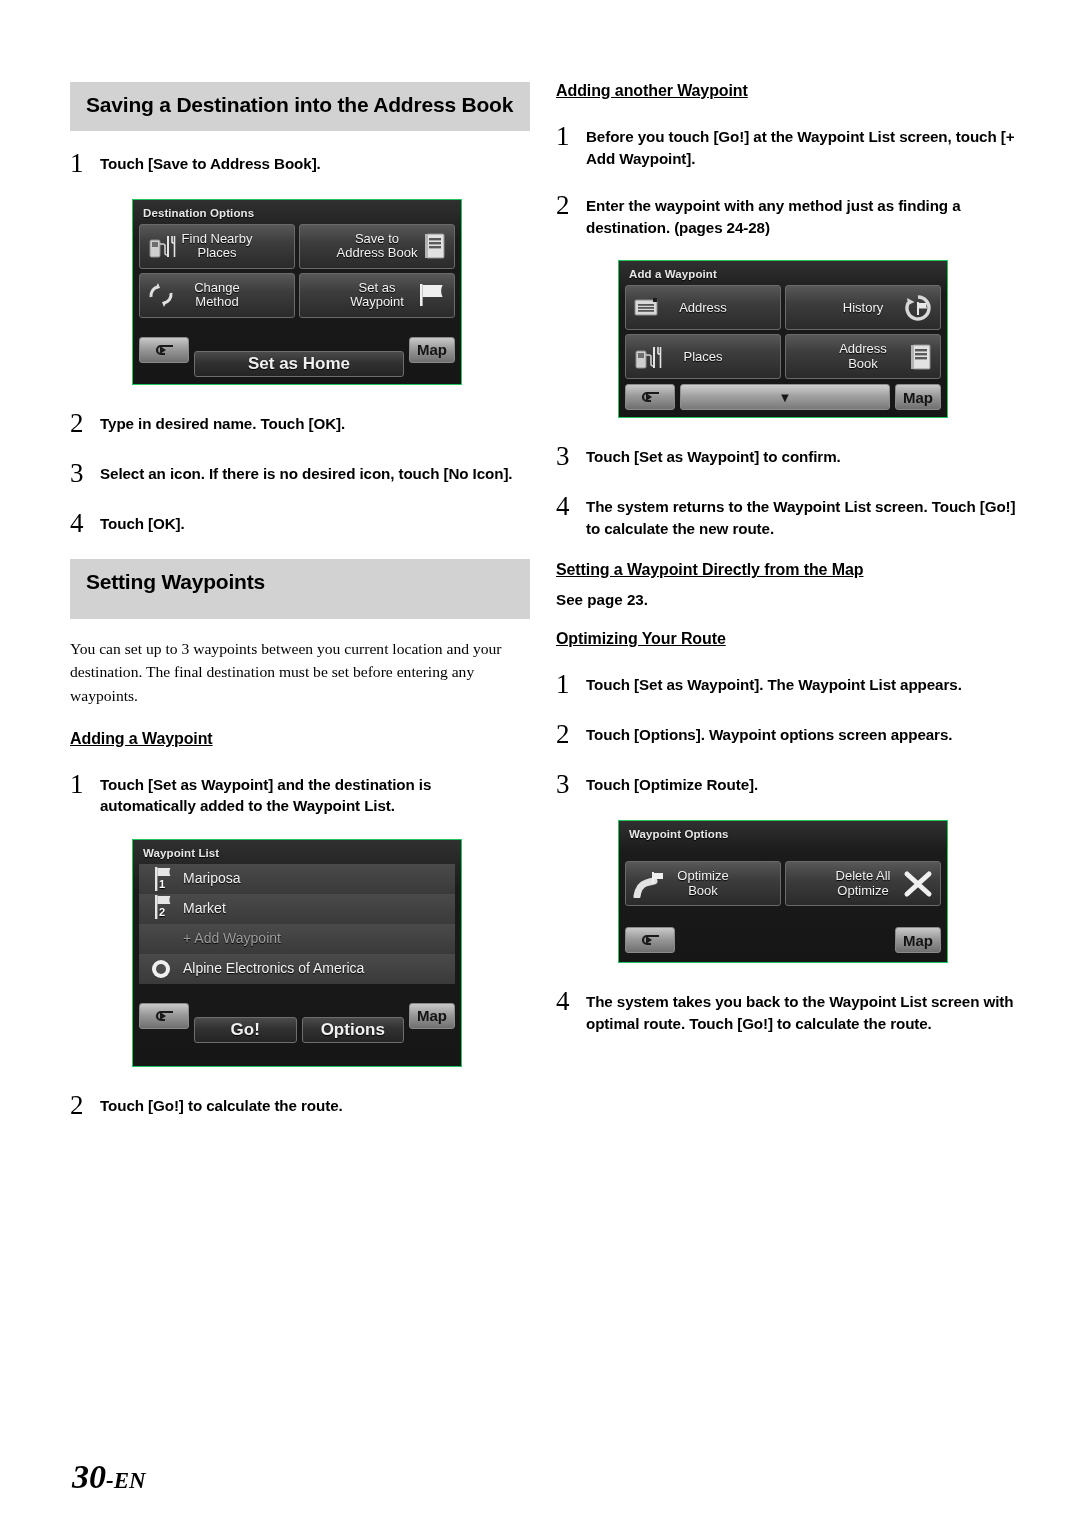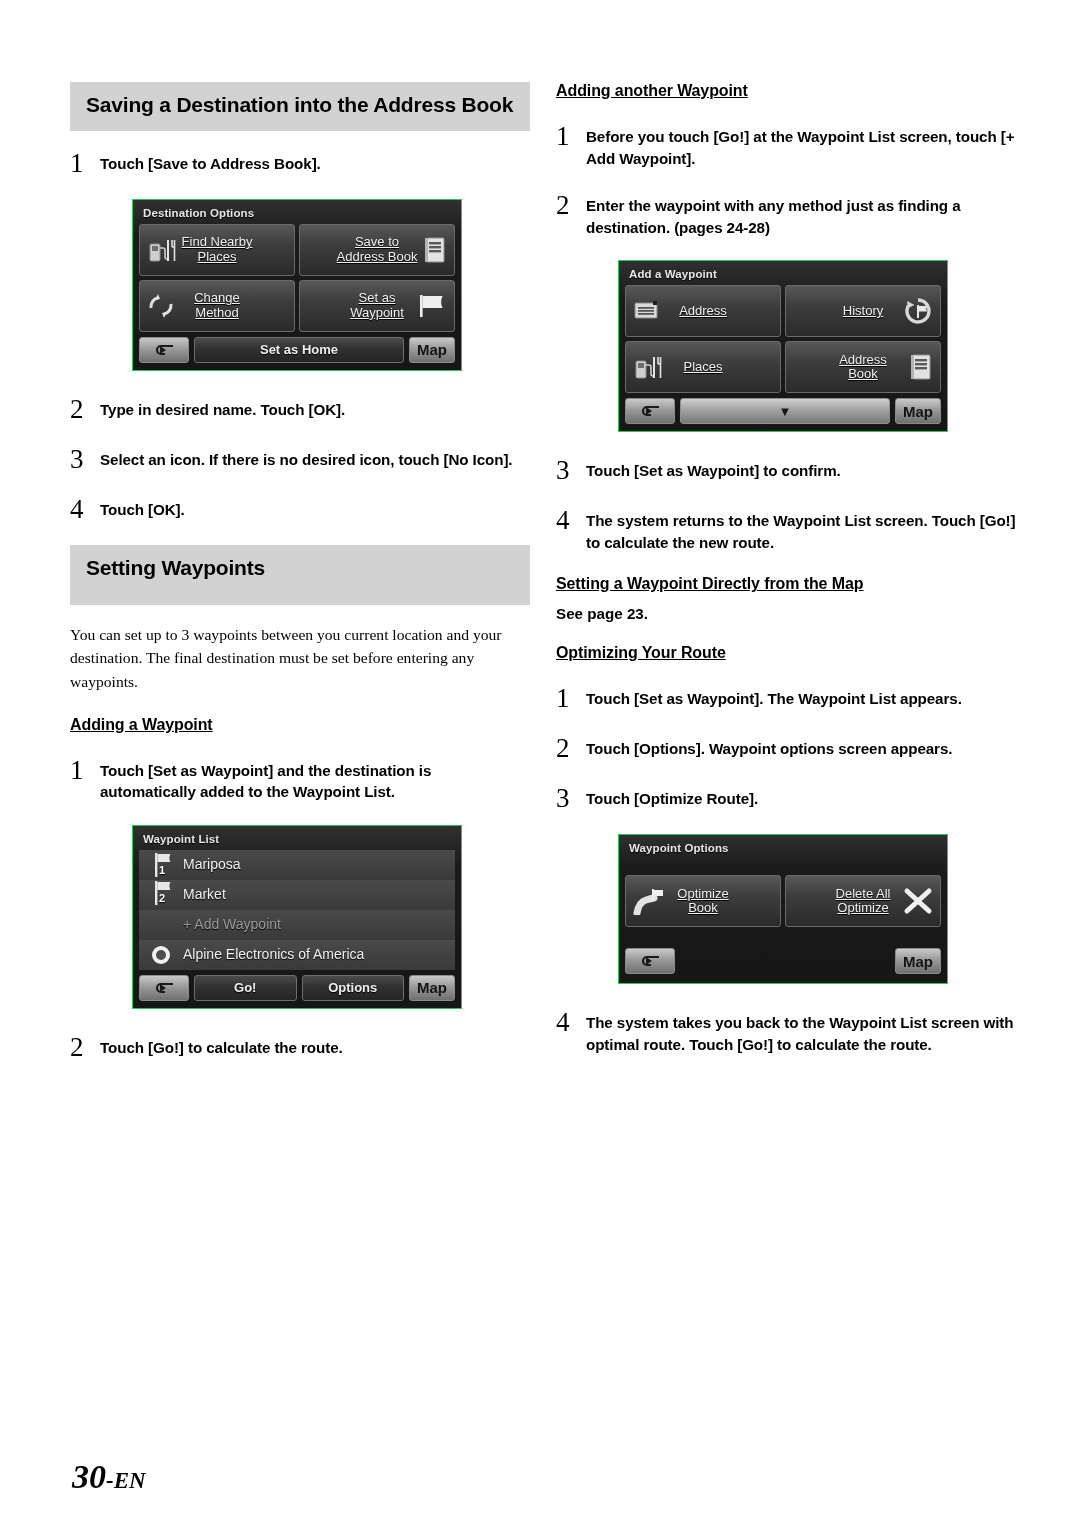--- a/index.html
+++ b/index.html
@@ -127,33 +127,32 @@
     text-shadow: 0 1px 1px #000;
   }
   .btn-grid {
     display: flex;
     flex-wrap: wrap;
     gap: 4px;
   }
   .dbtn {
     flex: 1 1 calc(50% - 2px);
     box-sizing: border-box;
-    height: 52px;
+    height: 45px;
     border: 1px solid #6a6a6a;
     border-radius: 3px;
     background: linear-gradient(180deg,#585858 0%,#3d3d3d 40%,#2a2a2a 100%);
     display: flex;
     align-items: center;
     justify-content: center;
     color: #f2f2f2;
     font-size: 13px;
     position: relative;
     padding: 0 4px;
     text-shadow: 0 1px 1px #000;
-    text-decoration: underline;
   }
   .dbtn .lbl {
     text-align: center;
     line-height: 1.12;
     flex: 1;
   }
   .dbtn .ic-left  { position: absolute; left: 7px;  top: 50%; transform: translateY(-50%); }
   .dbtn .ic-right { position: absolute; right: 7px; top: 50%; transform: translateY(-50%); }
 
   
@@ -175,22 +174,23 @@
     font-size: 15px;
     font-weight: bold;
   }
   .bbtn.back { width: 48px; }
   .bbtn.map  { width: 44px; color:#141414; }
   .bbtn.wide {
     flex: 1;
     background: linear-gradient(180deg,#4b4b4b 0%,#313131 45%,#242424 100%);
     border: 1px solid #6e6e6e;
     color: #f0f0f0;
-    font-size: 13px;
+    font-size: 17px;
     text-shadow: 0 1px 1px #000;
+    margin-top: 28px;
   }
   .bbtn.widegrey {
     flex: 1;
     background: linear-gradient(180deg,#cfcfcf 0%,#a2a2a2 45%,#787878 100%);
     border: 1px solid #8f8f8f;
     color: #171717;
     font-size: 13px;
   }
 
   
@@ -331,21 +331,21 @@
     <div class="body-para">You can set up to 3 waypoints between you current location and your destination. The final destination must be set before entering any waypoints.</div>
 
     <div class="subhead">Adding a Waypoint</div>
 
     <div class="step">
       <div class="step-num">1</div>
       <div class="step-txt">Touch <b>[Set as Waypoint]</b> and the destination is automatically added to the Waypoint List.</div>
     </div>
 
     <div class="device">
-      <div class="device-inner" style="padding:5px 6px 7px 6px;">
+      <div class="device-inner" style="padding:5px 6px 23px 6px;">
         <div class="dev-title">Waypoint List</div>
         <div class="dev-list" style="position:relative;">
           <div class="rail"></div>
 
           <div class="row">
             <span style="position:absolute;left:12px;top:2px;">
               <svg width="24" height="26" viewBox="0 0 24 26">
                 <rect x="4" y="1" width="2.4" height="24" fill="#e6e6e6"></rect>
                 <path d="M6.4 2 h13 q-2 4 0 8 h-13 z" fill="#e6e6e6"></path>
                 <text x="8" y="22" font-size="11" font-weight="bold" fill="#ffffff" font-family="Liberation Sans, sans-serif">1</text>

